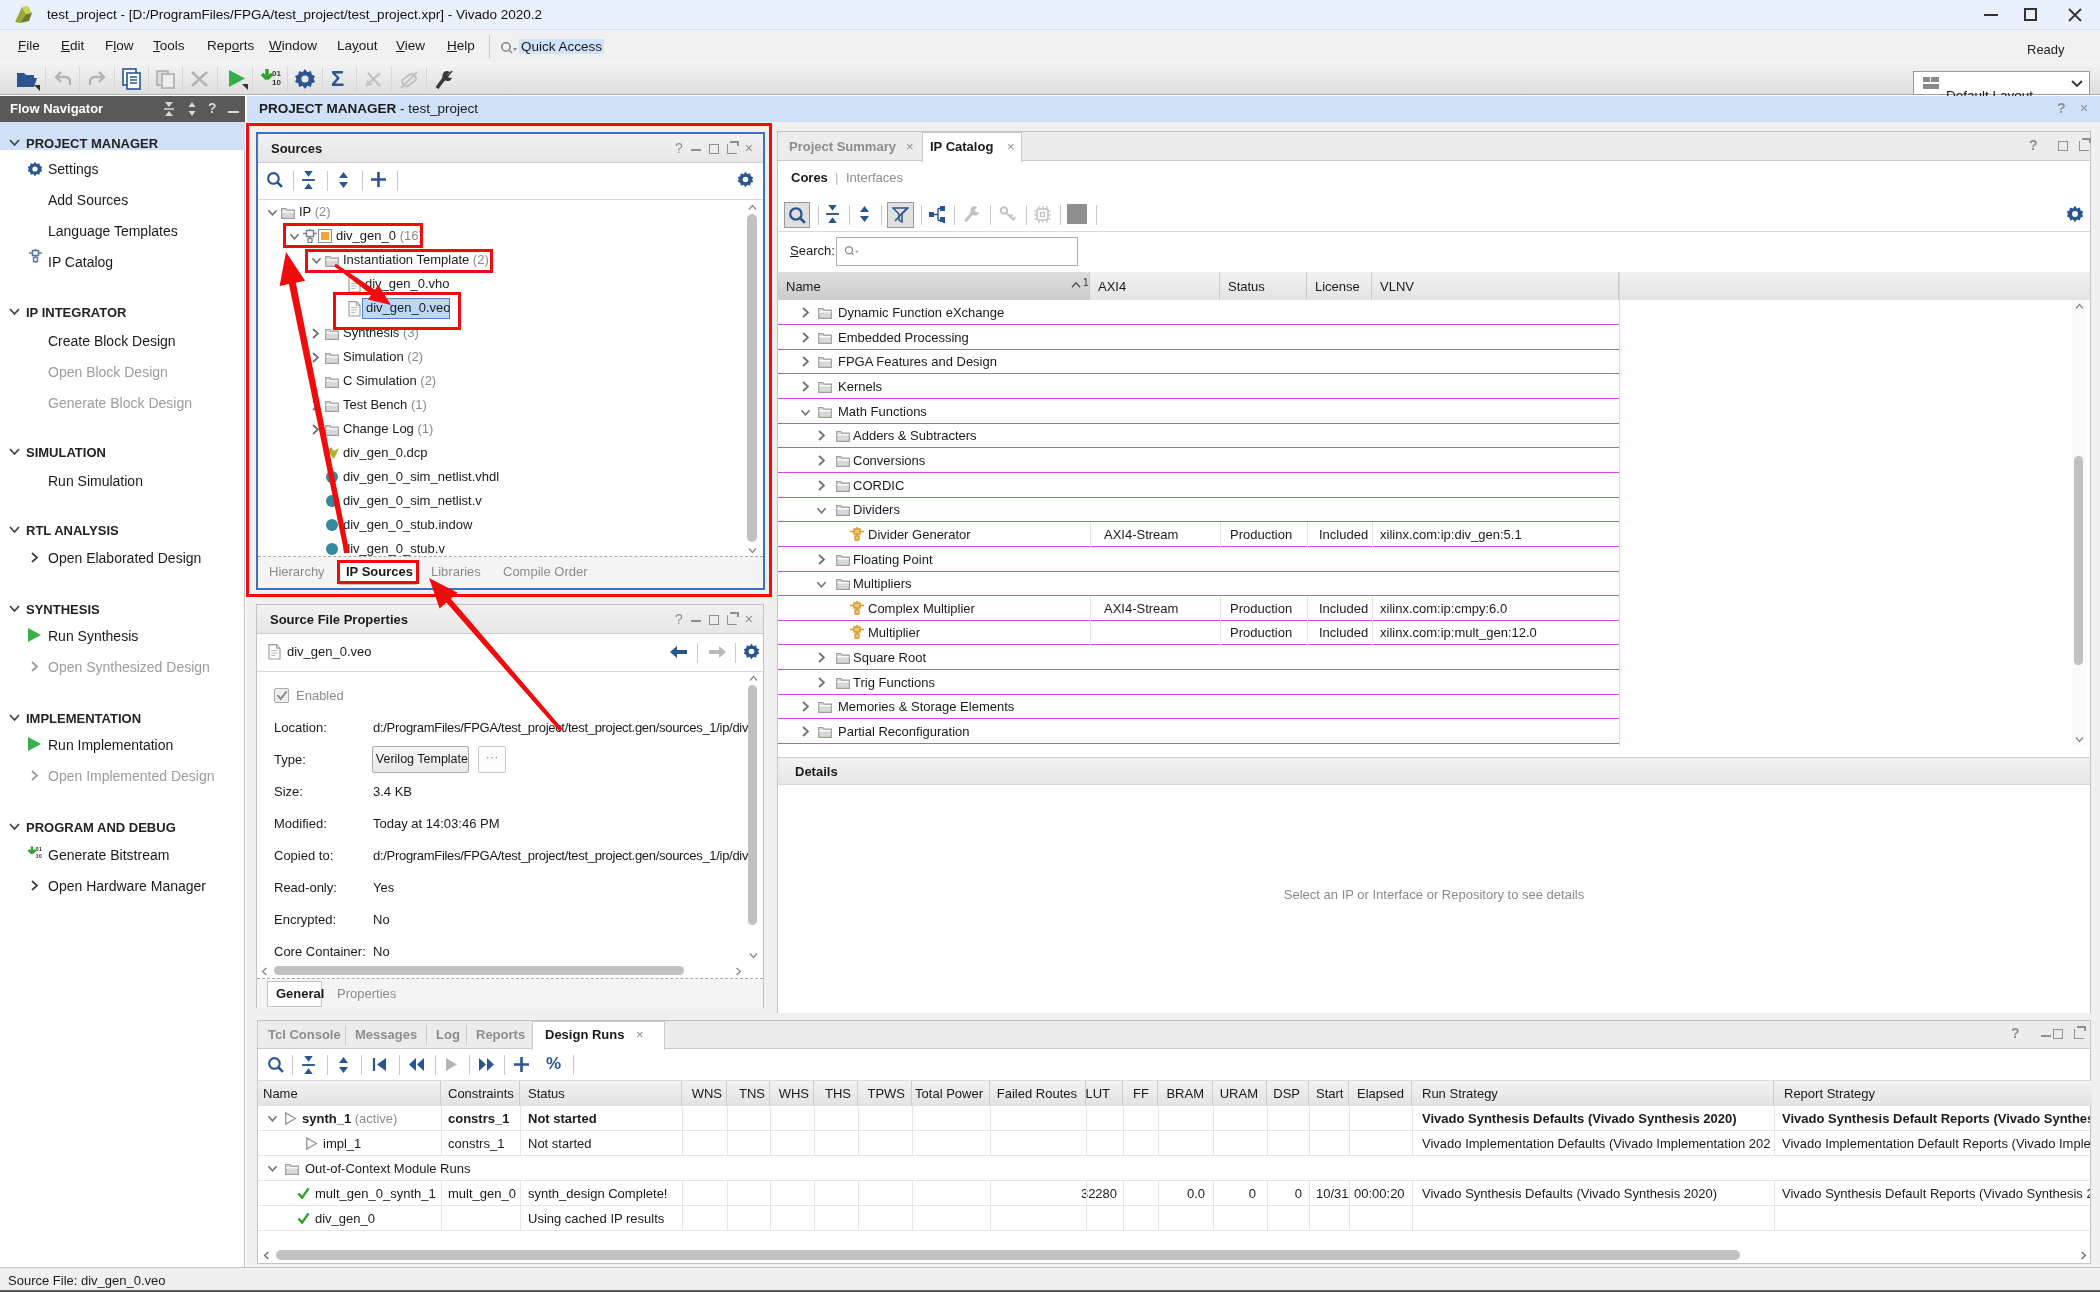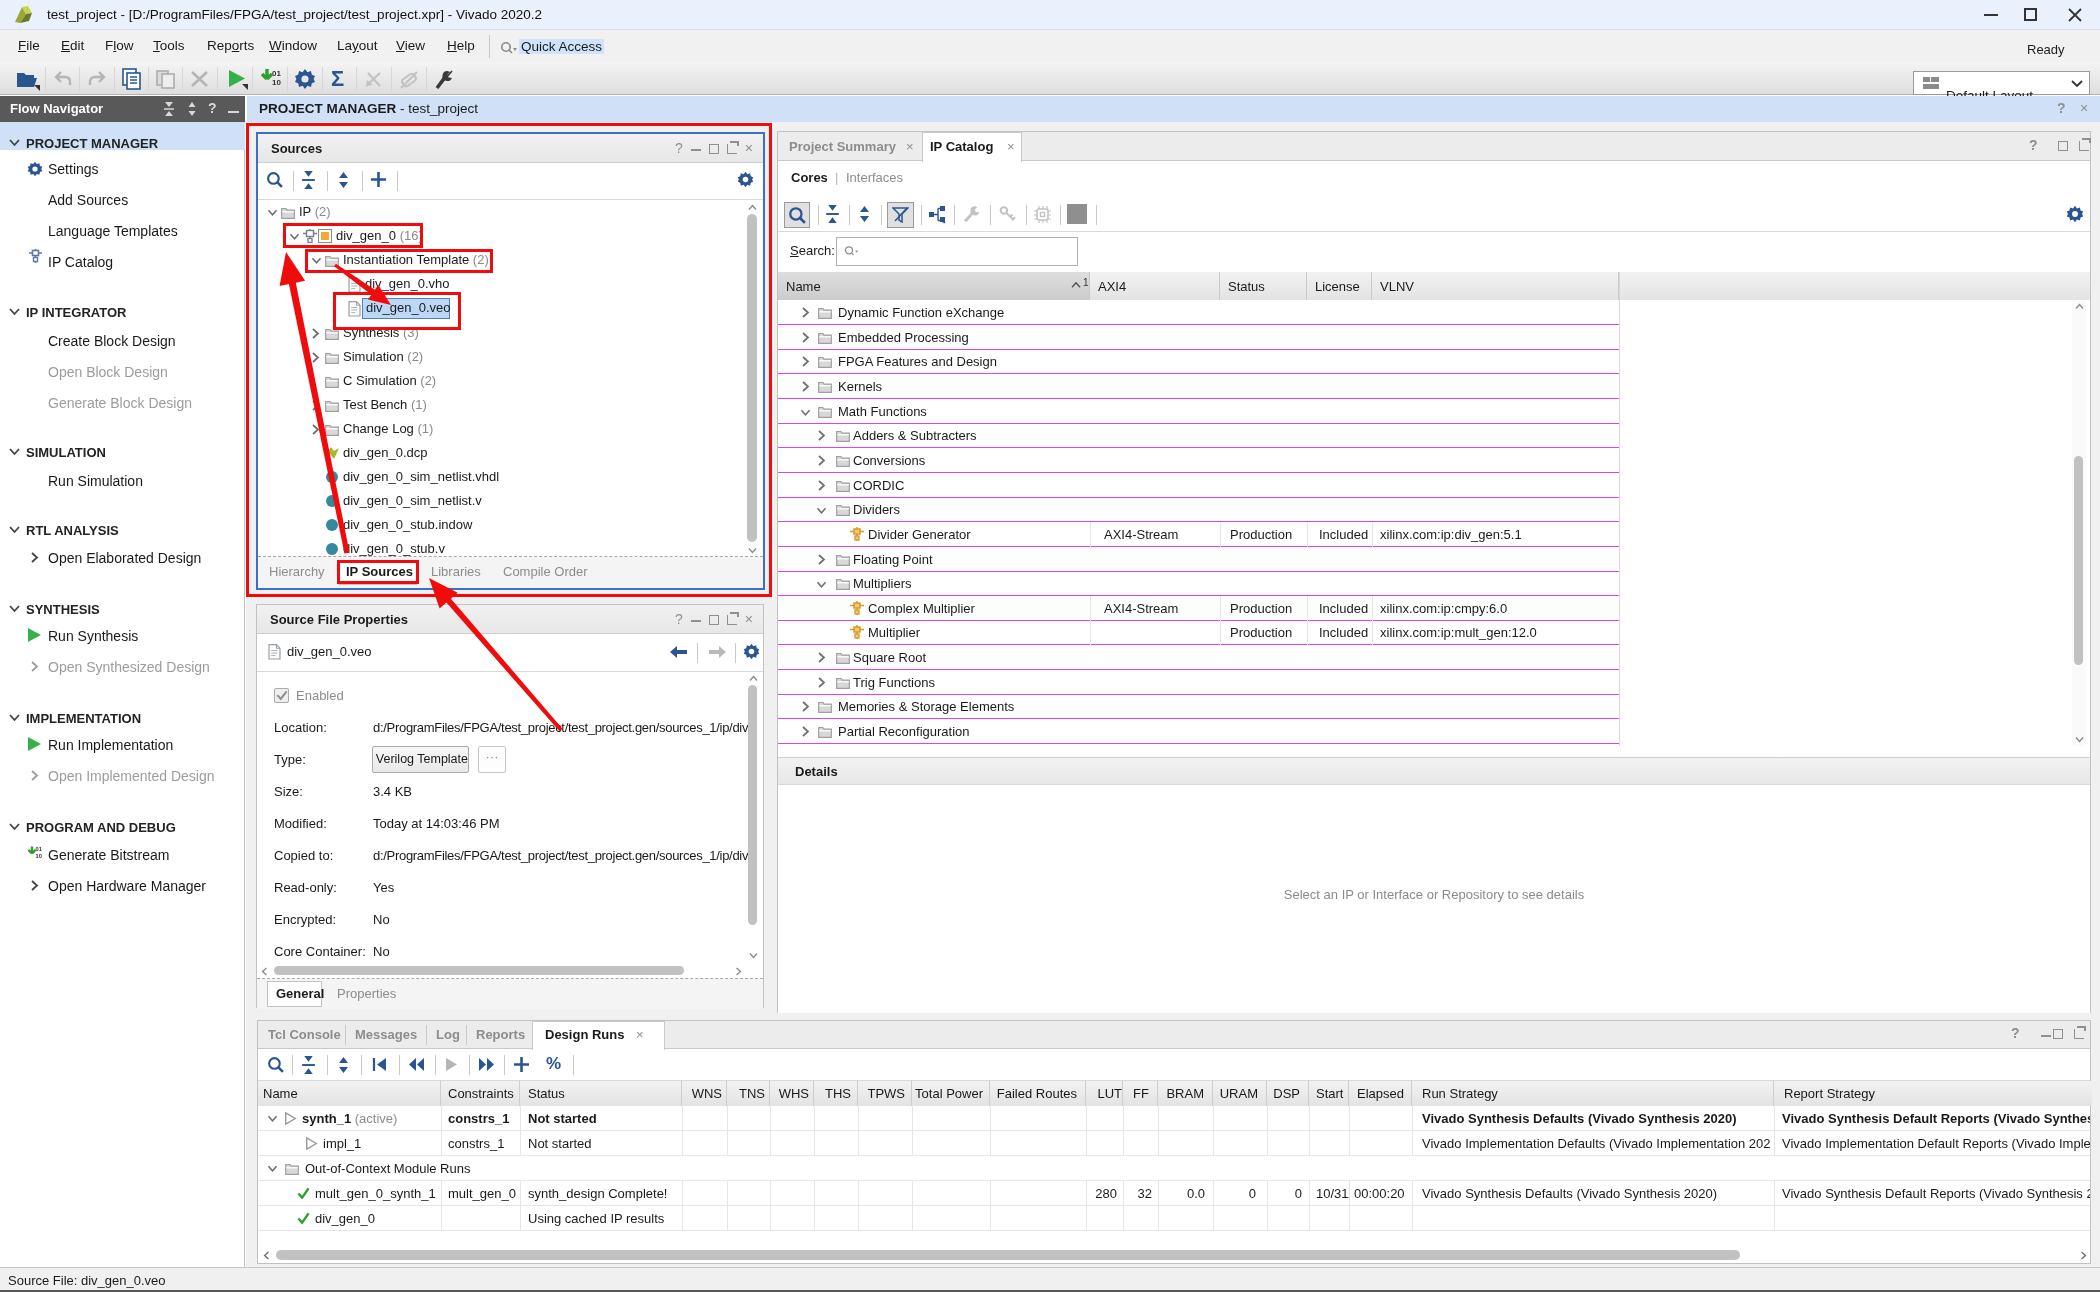--- a/index.html
+++ b/index.html
@@ -904,21 +904,21 @@
   <div class="runhdr" style="left:600px;width:54px">
         <div class="abs" style="right:6px;top:5px">TPWS</div>
       </div>
   <div class="runhdr" style="left:654px;width:78px">
         <div class="abs" style="right:6px;top:5px">Total Power</div>
       </div>
   <div class="runhdr" style="left:732px;width:96px">
         <div class="abs" style="right:8px;top:5px">Failed Routes</div>
       </div>
   <div class="runhdr" style="left:828px;width:37px">
-        <div class="abs" style="right:0;top:5px">LUT</div>
+        <div class="abs" style="right:12px;top:5px">LUT</div>
       </div>
   <div class="runhdr" style="left:865px;width:35px">
         <div class="abs" style="right:8px;top:5px">FF</div>
       </div>
   <div class="runhdr" style="left:900px;width:55px">
         <div class="abs" style="right:8px;top:5px">BRAM</div>
       </div>
   <div class="runhdr" style="left:955px;width:54px">
         <div class="abs" style="right:8px;top:5px">URAM</div>
       </div>
@@ -973,21 +973,21 @@
    <div class="abs" style="left:47px;top:5px">Out-of-Context Module Runs</div>
   </div>
   <div class="runrow" style="top:75px">
    <svg class="abs" style="left:39px;top:6px" width="13" height="12" viewBox="0 0 13 13">
           <use href="#checkG"></use>
         </svg>
    <div class="abs" style="left:57px;top:5px">mult_gen_0_synth_1</div>
    <div class="abs" style="left:190px;top:5px">mult_gen_0</div>
    <div class="abs" style="left:270px;top:5px">synth_design Complete!</div>
    <div class="abs" style="left:828px;top:5px;width:31px;text-align:right">280</div>
-   <div class="abs" style="left:865px;top:5px;width:29px;text-align:right">32</div>
+   <div class="abs" style="left:823px;top:5px;width:29px;text-align:left">32</div>
    <div class="abs" style="left:900px;top:5px;width:47px;text-align:right">0.0</div>
    <div class="abs" style="left:955px;top:5px;width:43px;text-align:right">0</div>
    <div class="abs" style="left:1009px;top:5px;width:35px;text-align:right">0</div>
    <div class="abs" style="left:1058px;top:5px;width:34px;overflow:hidden;white-space:nowrap">10/31/</div>
    <div class="abs" style="left:1096px;top:5px">00:00:20</div>
    <div class="abs" style="left:1164px;top:5px;width:348px;overflow:hidden;white-space:nowrap">Vivado Synthesis Defaults (Vivado Synthesis 2020)</div>
    <div class="abs" style="left:1524px;top:5px;width:308px;overflow:hidden;white-space:nowrap">Vivado Synthesis Default Reports (Vivado Synthesis 202</div>
   </div>
   <div class="runrow" style="top:100px">
    <svg class="abs" style="left:39px;top:6px" width="13" height="12" viewBox="0 0 13 13">

